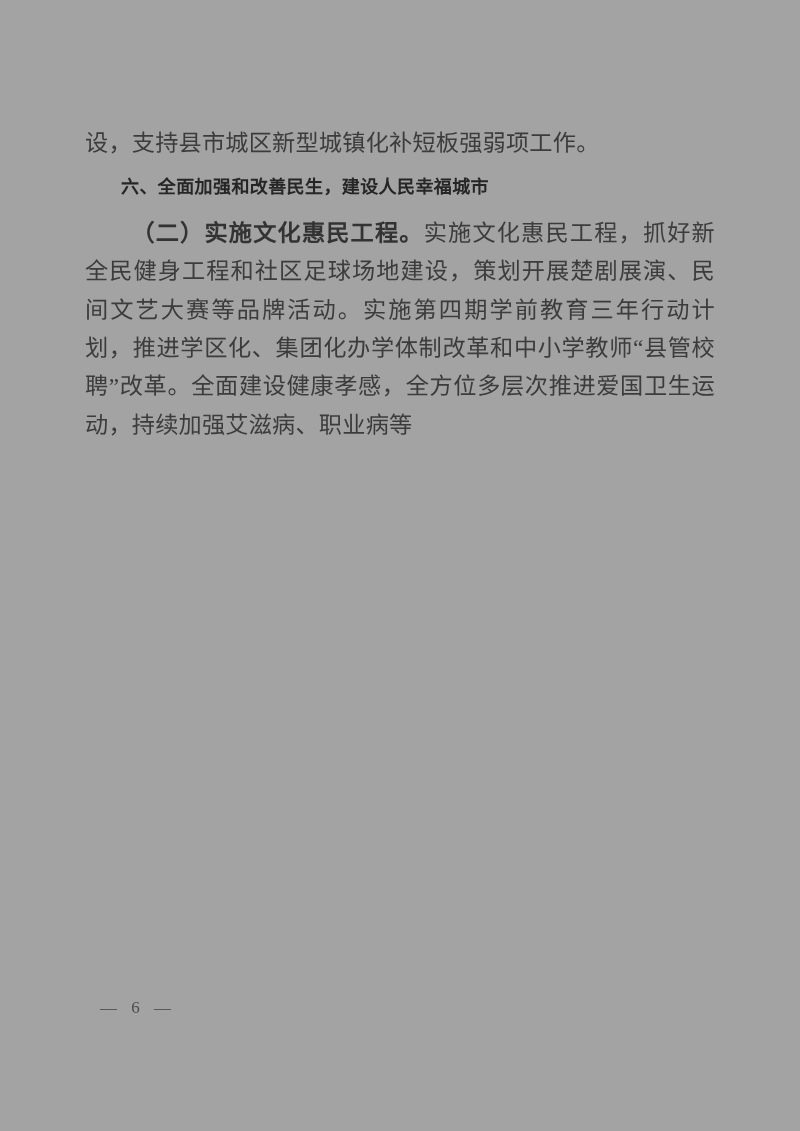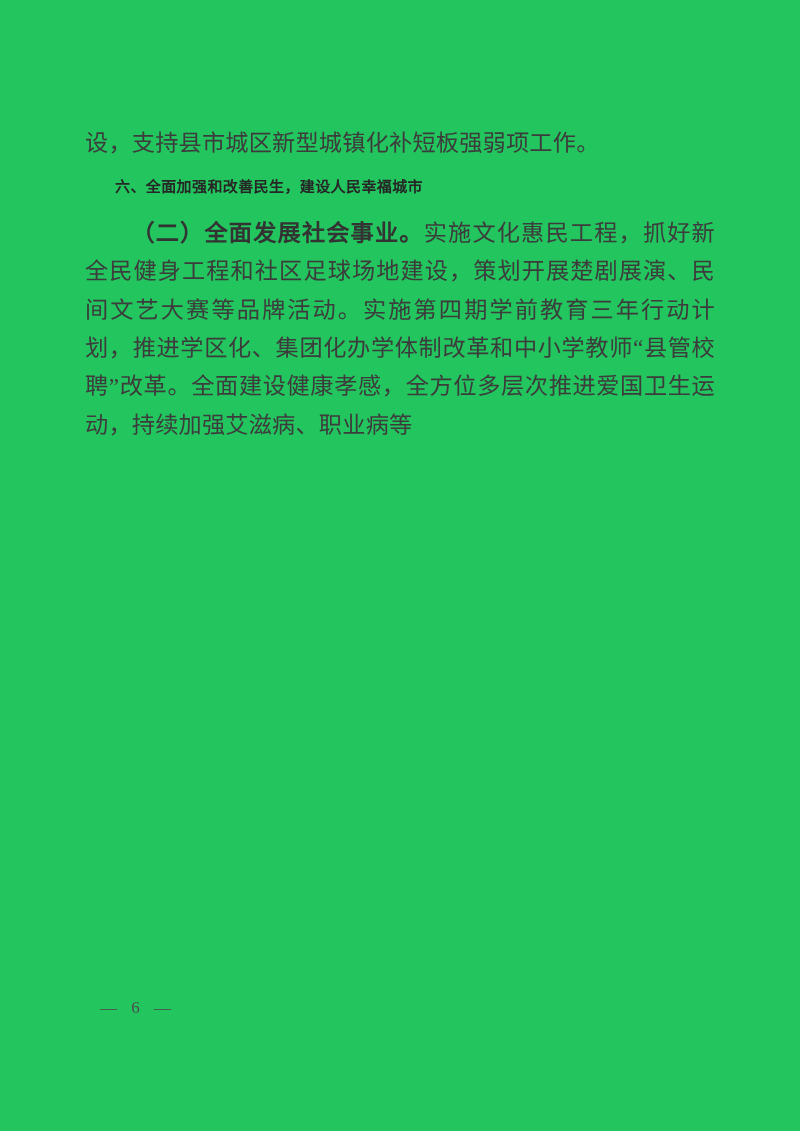--- a/index.html
+++ b/index.html
@@ -4,21 +4,21 @@
 <style>
   html, body {
     margin: 0;
     padding: 0;
     background: #ffffff;
   }
   .page {
     position: relative;
     width: 800px;
     height: 1131px;
-    background: #22c55e;
+    background: #a3a3a3;
     overflow: hidden;
     font-family: "Liberation Serif", "DejaVu Serif", serif;
   }
   .content {
     position: absolute;
     left: 85px;
     top: 124px;
     width: 630px;
     color: #3c3c3c;
     font-size: 23.2px;
@@ -36,21 +36,21 @@
   }
   .para .lead {
     font-weight: 700;
     color: #333333;
   }
   .sec-heading {
     margin: 4px 0 7px 0;
     text-indent: 2em;
     font-family: "Liberation Sans", "DejaVu Sans", sans-serif;
     font-weight: 700;
-    font-size: 15px;
+    font-size: 18px;
     color: #262626;
     letter-spacing: 0.4px;
   }
   .page-number {
     position: absolute;
     left: 100px;
     top: 998px;
     font-size: 17px;
     color: #4d4d4d;
     letter-spacing: 1px;
@@ -64,19 +64,19 @@
 
   <div class="content">
 
     <p class="para continuation"><span>设，支持县市城区新型城镇化补短板强弱项工作。</span></p>
 
 
 
     <h2 class="sec-heading">六、全面加强和改善民生，建设人民幸福城市</h2>
 
 
-    <p class="para"><span class="lead">（二）全面发展社会事业。</span><span>实施文化惠民工程，抓好新全民健身工程和社区足球场地建设，策划开展楚剧展演、民间文艺大赛等品牌活动。实施第四期学前教育三年行动计划，推进学区化、集团化办学体制改革和中小学教师“县管校聘”改革。全面建设健康孝感，全方位多层次推进爱国卫生运动，持续加强艾滋病、职业病等</span></p>
+    <p class="para"><span class="lead">（二）实施文化惠民工程。</span><span>实施文化惠民工程，抓好新全民健身工程和社区足球场地建设，策划开展楚剧展演、民间文艺大赛等品牌活动。实施第四期学前教育三年行动计划，推进学区化、集团化办学体制改革和中小学教师“县管校聘”改革。全面建设健康孝感，全方位多层次推进爱国卫生运动，持续加强艾滋病、职业病等</span></p>
 
   </div>
 
   <div class="page-number">— 6 —</div>
 
 </div>
 
 </body></html>

